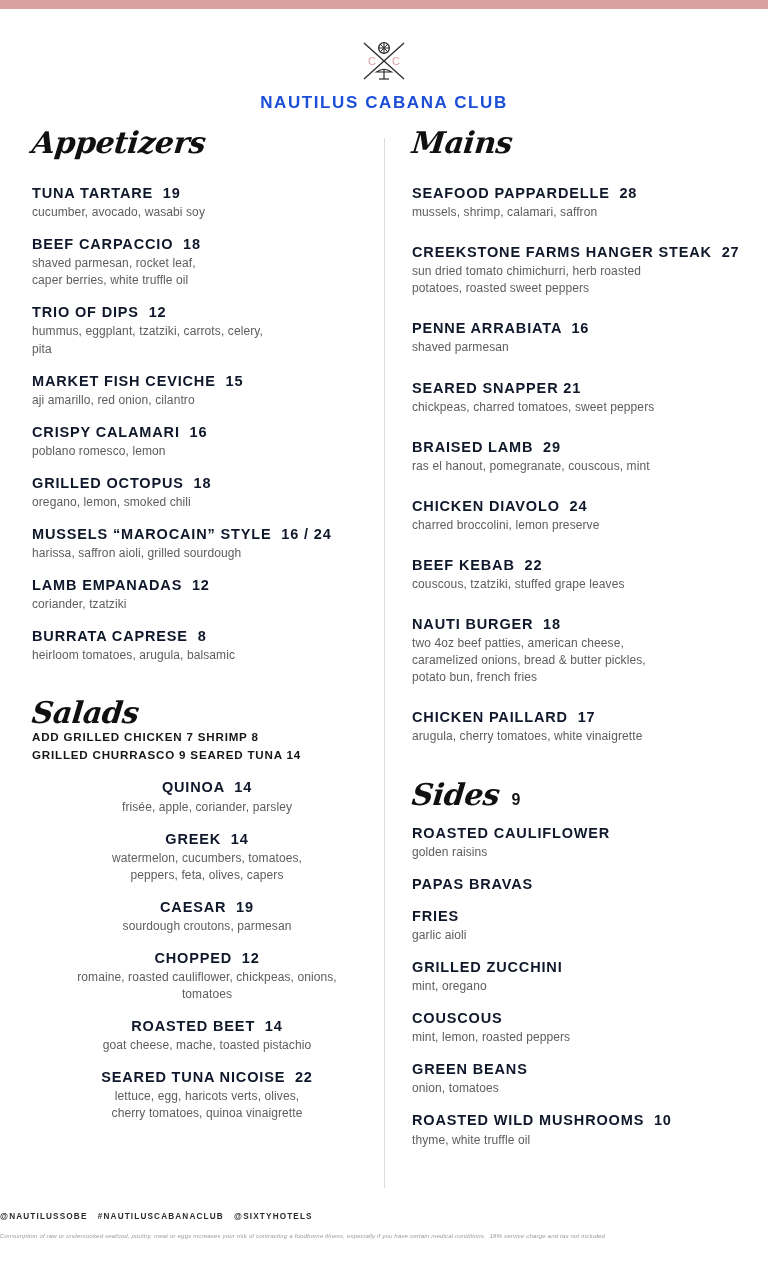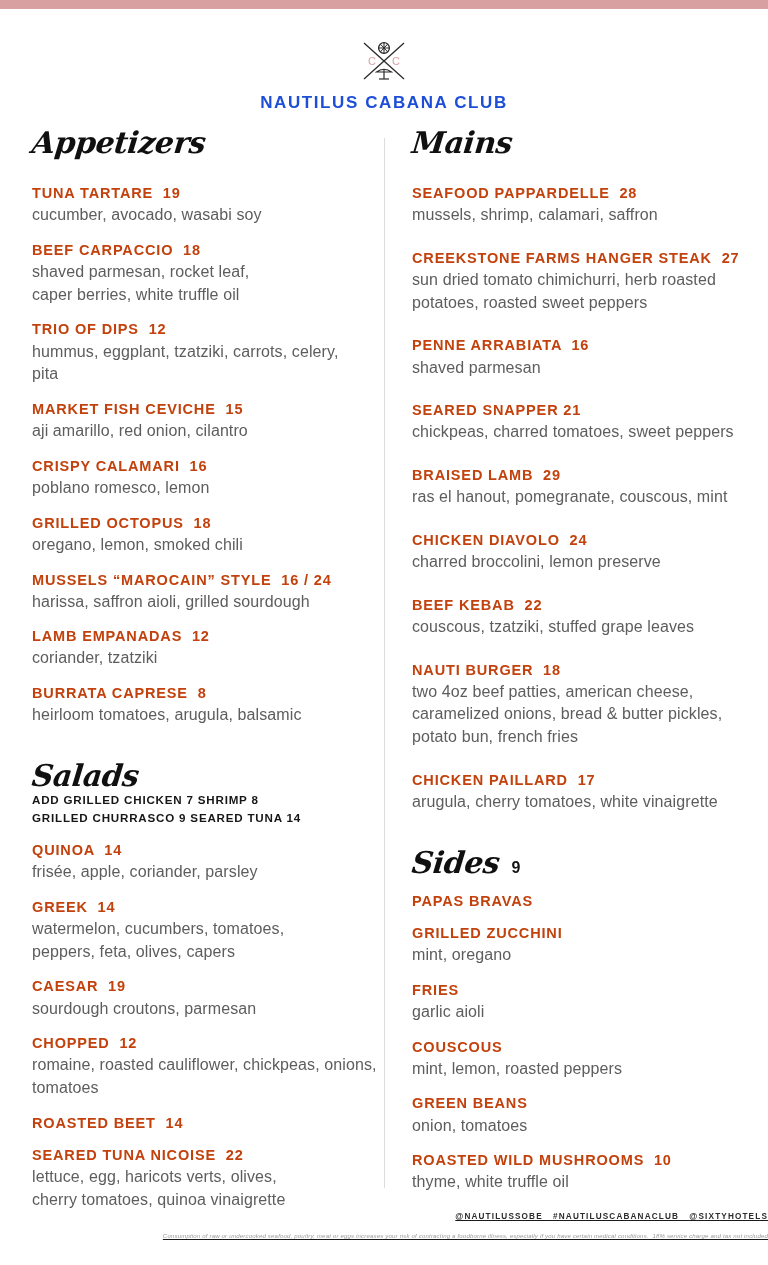--- a/index.html
+++ b/index.html
@@ -101,28 +101,28 @@
   }
 
   .item { margin-top: 14px; }
   .item-gap-lg { margin-top: 22px; }
 
   .item-name {
     font-family: "Liberation Sans", sans-serif;
     font-weight: bold;
     font-size: 14.5px;
     letter-spacing: 0.85px;
-    color: #c2410c;
+    color: #0f172a;
     line-height: 1.25;
     white-space: pre;
   }
   .item-desc {
     font-family: "Liberation Sans", sans-serif;
     font-weight: normal;
-    font-size: 16px;
+    font-size: 12px;
     letter-spacing: 0.1px;
     color: #5d5d5d;
     line-height: 1.42;
     margin-top: 2px;
     white-space: pre-line;
   }
 
   .addons {
     font-family: "Liberation Sans", sans-serif;
     font-weight: bold;
@@ -137,22 +137,21 @@
   .sides-block  { margin-top: 34px; }
   .mains-first  { margin-top: 26px; }
   .appetizers-first { margin-top: 26px; }
 
   
   .footer {
     position: absolute;
     left: 0;
     top: 1212px;
     width: 768px;
-    text-align: right;
-    text-decoration: underline;
+    text-align: left;
   }
   .social {
     font-family: "Liberation Sans", sans-serif;
     font-weight: bold;
     font-size: 8.2px;
     letter-spacing: 1.15px;
     color: #2b2b2b;
     white-space: pre;
   }
   .disclaimer {
@@ -240,41 +239,42 @@
           </div>
         </div>
       </div>
 
       <div class="salads-block">
         <div class="section-head">
           <span class="section-title">Salads</span>
         </div>
         <div class="addons">ADD  GRILLED CHICKEN  7     SHRIMP  8
 GRILLED CHURRASCO  9     SEARED TUNA  14</div>
-        <div style="margin-top:4px;">
+        <div style="margin-top:4px;text-align:center;">
           <div class="item">
             <div class="item-name">QUINOA  14</div>
             <div class="item-desc">frisée, apple, coriander, parsley</div>
           </div>
           <div class="item">
             <div class="item-name">GREEK  14</div>
             <div class="item-desc">watermelon, cucumbers, tomatoes,
 peppers, feta, olives, capers</div>
           </div>
           <div class="item">
             <div class="item-name">CAESAR  19</div>
             <div class="item-desc">sourdough croutons, parmesan</div>
           </div>
           <div class="item">
             <div class="item-name">CHOPPED  12</div>
             <div class="item-desc">romaine, roasted cauliflower, chickpeas, onions,
 tomatoes</div>
           </div>
           <div class="item">
             <div class="item-name">ROASTED BEET  14</div>
+            <div class="item-desc">goat cheese, mache, toasted pistachio</div>
           </div>
           <div class="item">
             <div class="item-name">SEARED TUNA NICOISE  22</div>
             <div class="item-desc">lettuce, egg, haricots verts, olives,
 cherry tomatoes, quinoa vinaigrette</div>
           </div>
         </div>
       </div>
 
     </div>
@@ -328,30 +328,34 @@
         </div>
       </div>
 
       <div class="sides-block">
         <div class="section-head">
           <span class="section-title">Sides</span>
           <span class="section-head-price">9</span>
         </div>
         <div style="margin-top:10px;">
           <div class="item">
+            <div class="item-name">ROASTED CAULIFLOWER</div>
+            <div class="item-desc">golden raisins</div>
+          </div>
+          <div class="item">
             <div class="item-name">PAPAS BRAVAS</div>
             <div class="item-desc"></div>
           </div>
           <div class="item">
+            <div class="item-name">FRIES</div>
+            <div class="item-desc">garlic aioli</div>
+          </div>
+          <div class="item">
             <div class="item-name">GRILLED ZUCCHINI</div>
             <div class="item-desc">mint, oregano</div>
-          </div>
-          <div class="item">
-            <div class="item-name">FRIES</div>
-            <div class="item-desc">garlic aioli</div>
           </div>
           <div class="item">
             <div class="item-name">COUSCOUS</div>
             <div class="item-desc">mint, lemon, roasted peppers</div>
           </div>
           <div class="item">
             <div class="item-name">GREEN BEANS</div>
             <div class="item-desc">onion, tomatoes</div>
           </div>
           <div class="item">

